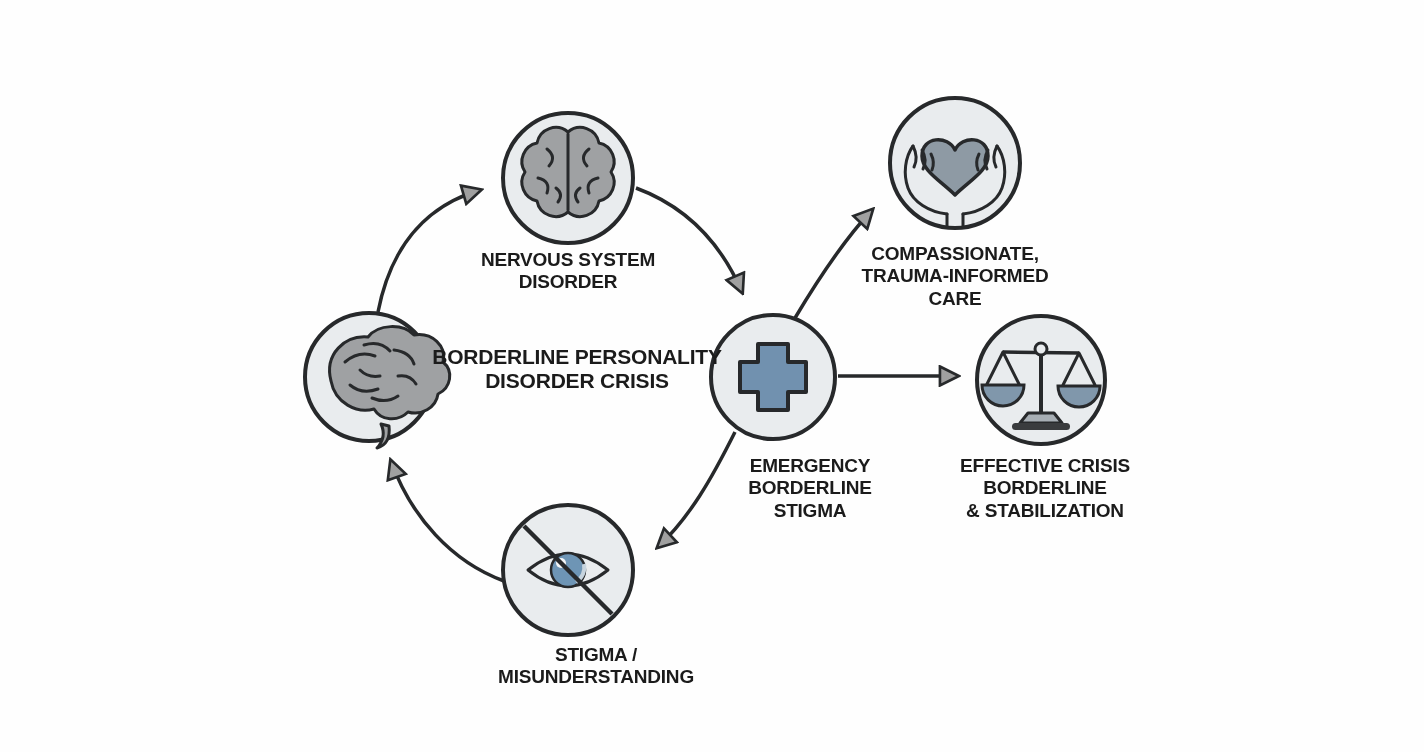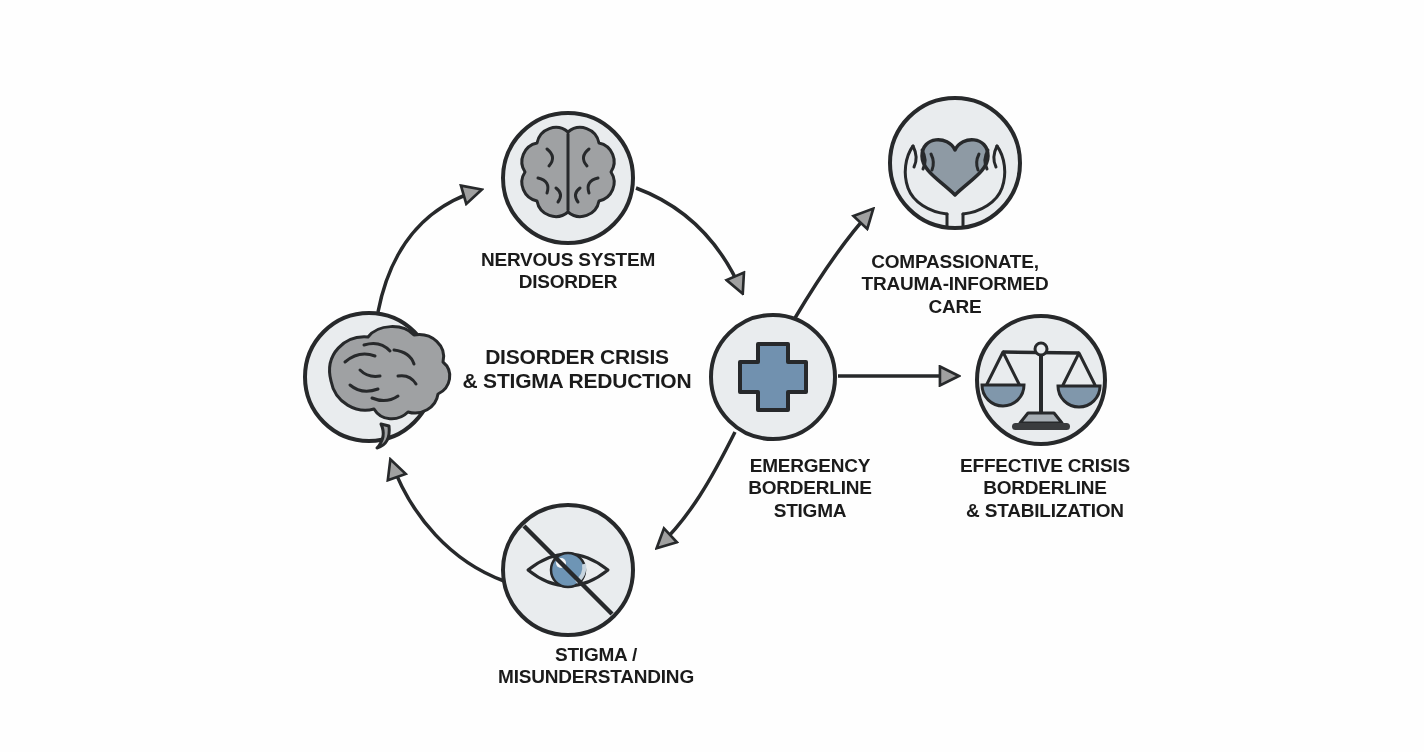--- a/index.html
+++ b/index.html
@@ -146,36 +146,36 @@
       </g>
     </g>
   </svg>
 
   <div class="label" style="left:568px;top:249px;">
     <span>NERVOUS SYSTEM</span>
     <span>DISORDER</span>
   </div>
 
   <div class="label big" style="left:577px;top:345px;">
+    <span>BORDERLINE PERSONALITY</span>
     <span>DISORDER CRISIS</span>
-    <span>&amp; STIGMA REDUCTION</span>
   </div>
 
   <div class="label" style="left:810px;top:455px;">
     <span>EMERGENCY</span>
     <span>BORDERLINE</span>
     <span>STIGMA</span>
   </div>
 
   <div class="label" style="left:596px;top:644px;">
     <span>STIGMA /</span>
     <span>MISUNDERSTANDING</span>
   </div>
 
-  <div class="label" style="left:955px;top:251px;">
+  <div class="label" style="left:955px;top:243px;">
     <span>COMPASSIONATE,</span>
     <span>TRAUMA-INFORMED</span>
     <span>CARE</span>
   </div>
 
   <div class="label" style="left:1045px;top:455px;text-align:center;">
     <span>EFFECTIVE CRISIS</span>
     <span>BORDERLINE</span>
     <span>&amp; STABILIZATION</span>
   </div>

